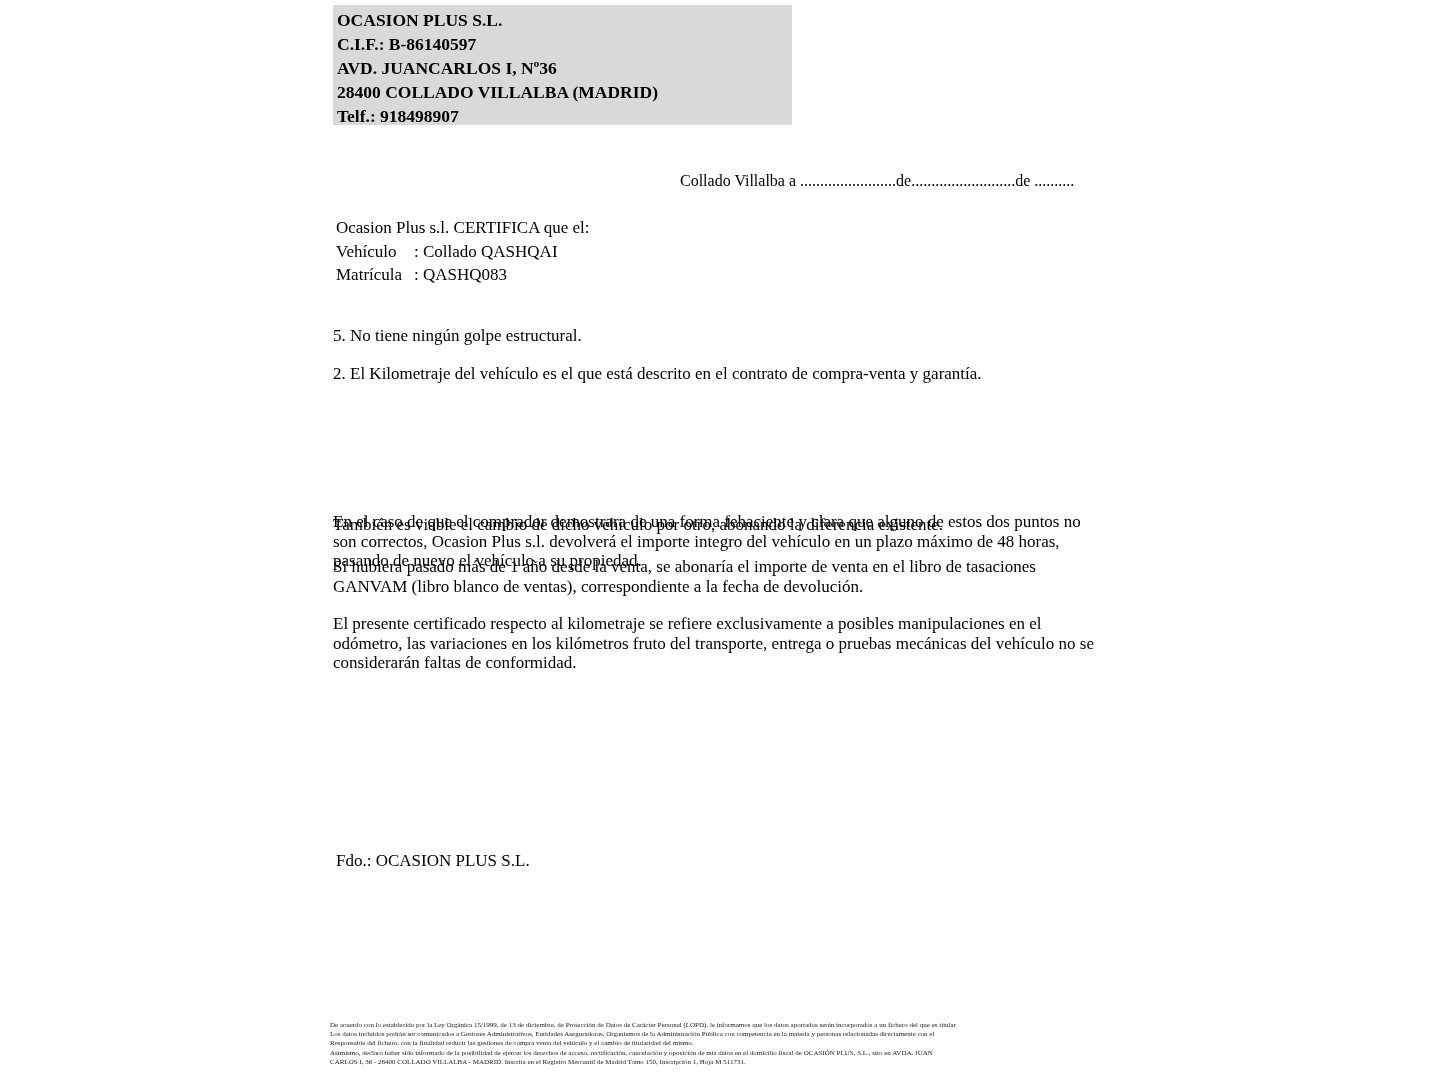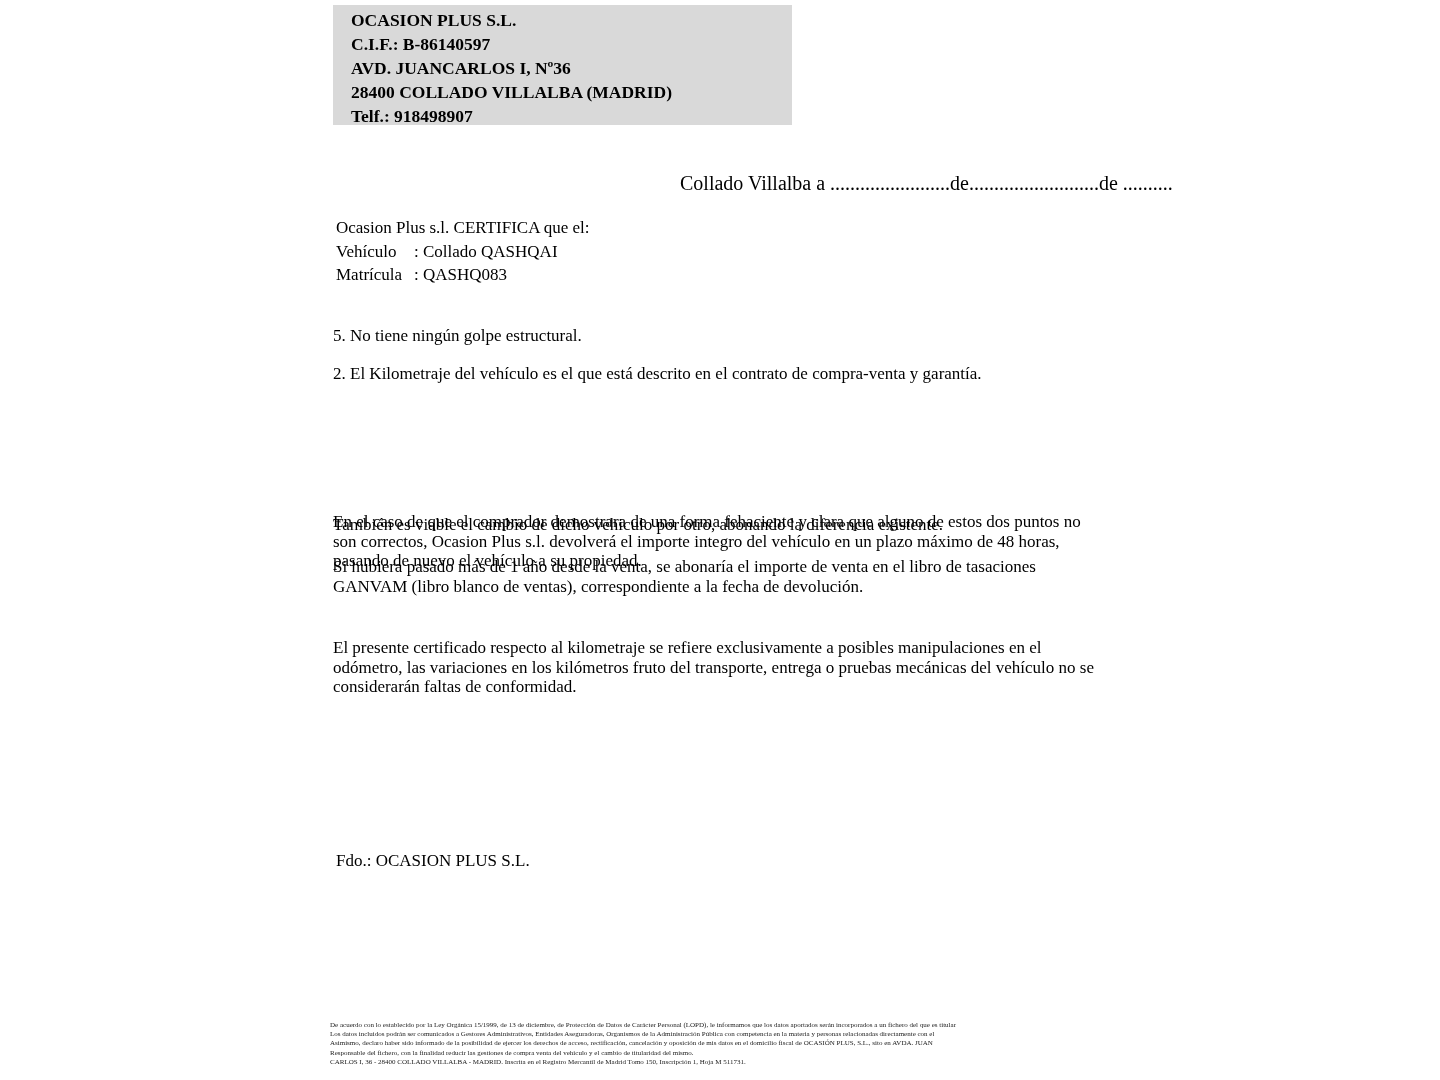--- a/index.html
+++ b/index.html
@@ -16,31 +16,31 @@
     color: #000000;
     overflow: hidden;
   }
   .company-block {
     position: absolute;
     left: 333px;
     top: 5px;
     width: 459px;
     height: 120px;
     background: #d9d9d9;
-    padding: 3px 0 0 18px;
+    padding: 3px 0 0 4px;
     box-sizing: border-box;
     font-weight: bold;
     font-size: 17.5px;
     line-height: 24px;
   }
   .date-line {
     position: absolute;
     left: 680px;
     top: 172px;
-    font-size: 20px;
+    font-size: 16px;
     white-space: nowrap;
   }
   .cert-block {
     position: absolute;
     left: 336px;
     top: 216px;
     font-size: 17px;
     line-height: 23.5px;
   }
   .underlined {
@@ -64,21 +64,21 @@
   .para {
     position: absolute;
     left: 333px;
     width: 766px;
     font-size: 17px;
     line-height: 19.5px;
   }
   .para-main { top: 464px; margin-top: 48px; }
   .para-swap { top: 515px; }
   .para-year { top: 557px; }
-  .para-odometer { top: 614px; margin-top: 24px; }
+  .para-odometer { top: 614px; }
   .signature-line {
     position: absolute;
     left: 336px;
     top: 851px;
     font-size: 17px;
   }
   .legal-block {
     position: absolute;
     left: 330px;
     top: 1021px;
@@ -123,18 +123,18 @@
   <div class="para para-main">En el caso de que el comprador demostrara de una forma fehaciente y clara que alguno de estos dos puntos no son correctos, Ocasion Plus s.l. devolverá el importe integro del vehículo en un plazo máximo de 48 horas, pasando de nuevo el vehículo a su propiedad.</div>
   <div class="para para-swap">También es viable el cambio de dicho vehiculo por otro, abonando la diferencia existente.</div>
   <div class="para para-year">Si hubiera pasado más de 1 año desde la venta, se abonaría el importe de venta en el libro de tasaciones GANVAM (libro blanco de ventas), correspondiente a la fecha de devolución.</div>
   <div class="para para-odometer">El presente certificado respecto al kilometraje se refiere exclusivamente a posibles manipulaciones en el odómetro, las variaciones en los kilómetros fruto del transporte, entrega o pruebas mecánicas del vehículo no se considerarán faltas de conformidad.</div>
 
   <div class="signature-line">Fdo.: OCASION PLUS S.L.</div>
 
   <div class="legal-block">
     <div class="legal-line">De acuerdo con lo establecido por la Ley Orgánica 15/1999, de 13 de diciembre, de Protección de Datos de Carácter Personal (LOPD), le informamos que los datos aportados serán incorporados a un fichero del que es titular</div>
     <div class="legal-line">Los datos incluidos podrán ser comunicados a Gestores Administrativos, Entidades Aseguradoras, Organismos de la Administración Pública con competencia en la materia y personas relacionadas directamente con el</div>
+    <div class="legal-line">Responsable del fichero, con la finalidad reducir las gestiones de compra venta del vehículo y el cambio de titularidad del mismo.</div>
     <div class="legal-line">Asimismo, declaro haber sido informado de la posibilidad de ejercer los derechos de acceso, rectificación, cancelación y oposición de mis datos en el domicilio fiscal de OCASIÓN PLUS, S.L., sito en AVDA. JUAN</div>
-    <div class="legal-line">Responsable del fichero, con la finalidad reducir las gestiones de compra venta del vehículo y el cambio de titularidad del mismo.</div>
     <div class="legal-line">CARLOS I, 36 - 28400 COLLADO VILLALBA - MADRID. Inscrita en el Registro Mercantil de Madrid Tomo 150, Inscripción 1, Hoja M 511731.</div>
   </div>
 
 </div>
 
 </body></html>

